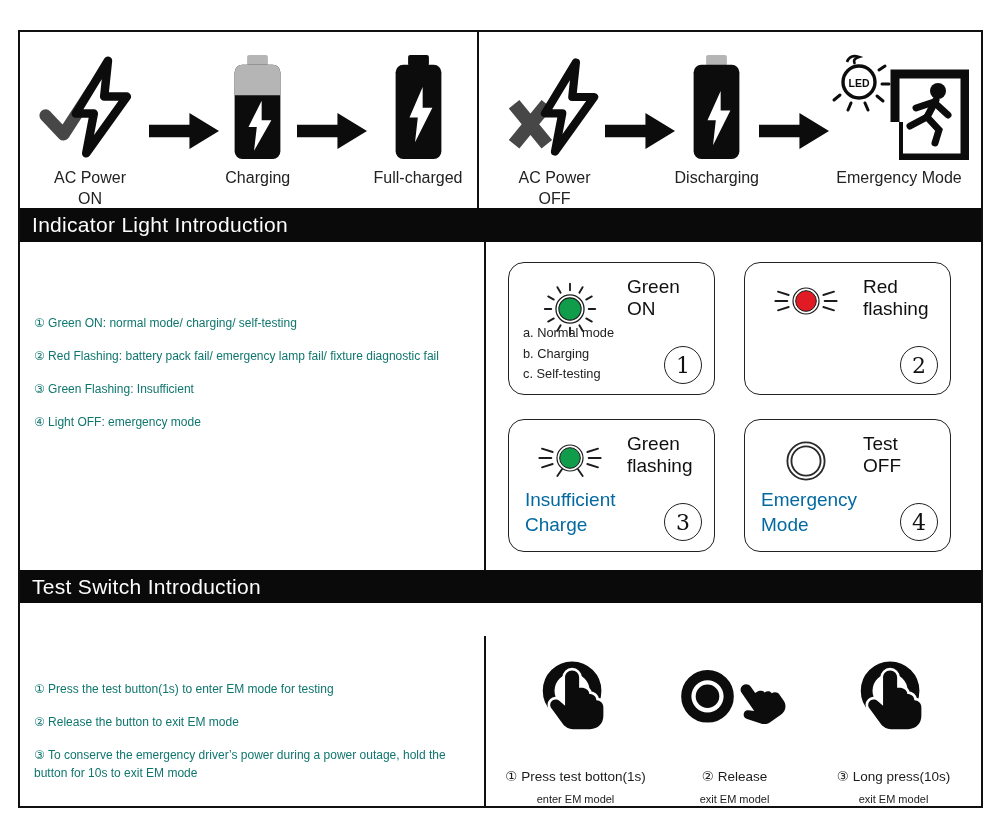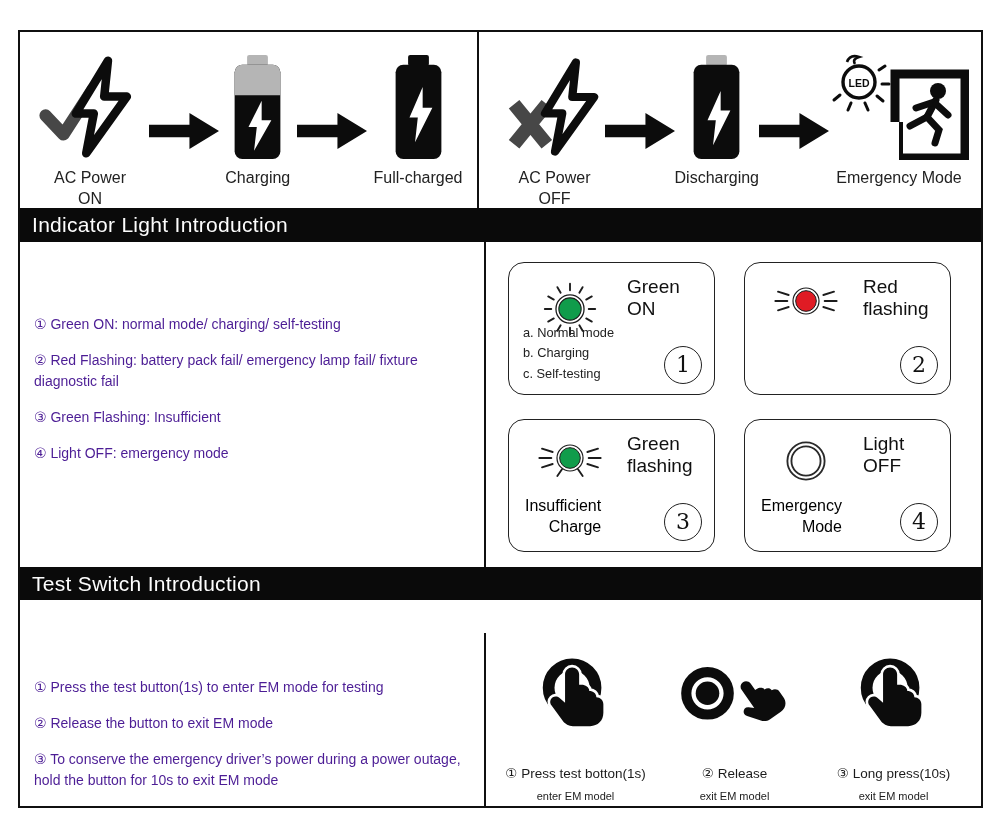--- a/index.html
+++ b/index.html
@@ -17,33 +17,33 @@
   .row-test{flex:1;margin-top:33px;}
   
   .flow{display:flex;justify-content:space-between;align-items:flex-start;
         padding:22px 14px 0 18px;box-sizing:border-box;width:100%;height:100%;}
   .step{display:flex;flex-direction:column;align-items:center;}
   .icon-box{height:106px;display:flex;align-items:center;justify-content:center;}
   .step-label{margin-top:8px;font-size:16px;line-height:1.3;text-align:center;white-space:pre-line;color:#222;}
   .arrow-box{margin-top:56px;}
   
   .notes{padding:72px 8px 0 14px;box-sizing:border-box;}
-  .notes p{margin:0 0 15px;font-size:14px;line-height:1.5;color:#4c1d95;}
+  .notes p{margin:0 0 15px;font-size:12px;line-height:1.5;color:#0f766e;}
   .notes-test{padding-top:44px;}
   
   .cards{padding:20px 0 0 22px;box-sizing:border-box;display:grid;
          grid-template-columns:207px 207px;grid-template-rows:133px 133px;gap:24px 29px;border-radius:27px;}
   .card{position:relative;border:1.6px solid #222;border-radius:16px;background:#fff;box-sizing:border-box;}
   .card-icon{position:absolute;left:6px;top:6px;width:110px;height:80px;
              display:flex;align-items:center;justify-content:center;}
   .card-title{position:absolute;left:118px;top:13px;font-size:19px;line-height:1.18;
               white-space:pre-line;color:#101010;}
   .card-items{position:absolute;left:14px;bottom:9px;font-size:12.8px;line-height:1.62;color:#222;}
-  .card-caption{position:absolute;left:16px;bottom:13px;font-size:16px;line-height:1.35;
-                white-space:pre-line;color:#000000;text-align:right;}
+  .card-caption{position:absolute;left:16px;bottom:13px;font-size:19px;line-height:1.35;
+                white-space:pre-line;color:#0369a1;}
   .card-num{position:absolute;right:12px;bottom:10px;width:36px;height:36px;border:1.6px solid #222;
             border-radius:50%;display:flex;align-items:center;justify-content:center;
             font-family:"DejaVu Serif","Liberation Serif",serif;font-size:22px;color:#111;background:#fff;}
   
   .actions{display:flex;padding:14px 8px 0 10px;box-sizing:border-box;width:100%;}
   .action{flex:1;display:flex;flex-direction:column;align-items:center;}
   .action-icon{height:102px;display:flex;align-items:center;justify-content:center;}
   .action-line1{margin-top:16px;font-size:13.5px;color:#1c1c1c;}
   .action-line2{margin-top:9px;font-size:11px;color:#1c1c1c;}
   svg{display:block;}
@@ -258,21 +258,21 @@
           <div class="card-num">3</div>
         </div>
 
         <div class="card">
           <div class="card-icon" style="height:70px;">
             <svg width="62" height="62" viewBox="0 0 100 100">
               <circle cx="50" cy="50" r="30" fill="#fff" stroke="#2a2a2a" stroke-width="3"></circle>
               <circle cx="50" cy="50" r="23.5" fill="#fff" stroke="#2a2a2a" stroke-width="3"></circle>
             </svg>
           </div>
-          <div class="card-title">Light
+          <div class="card-title">Test
 OFF</div>
           <div class="card-caption">Emergency
 Mode</div>
           <div class="card-num">4</div>
         </div>
 
       </div>
     </div>
 
     <div class="bar" style="height:33px;">Test Switch Introduction</div>

